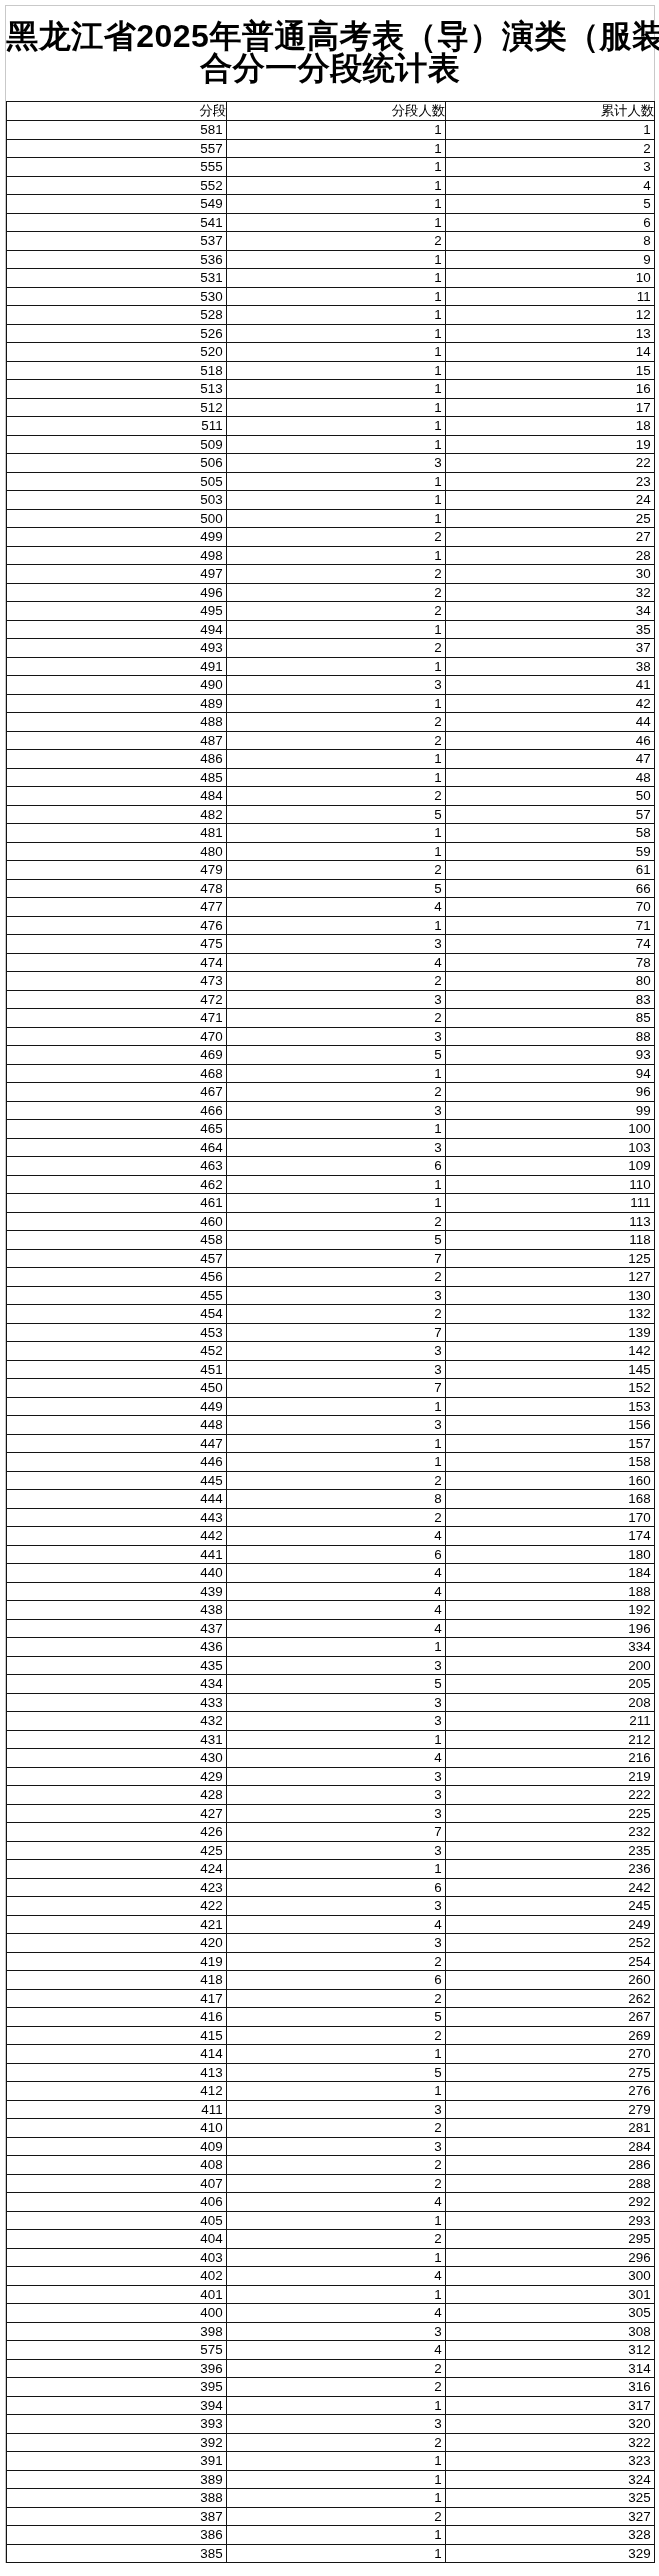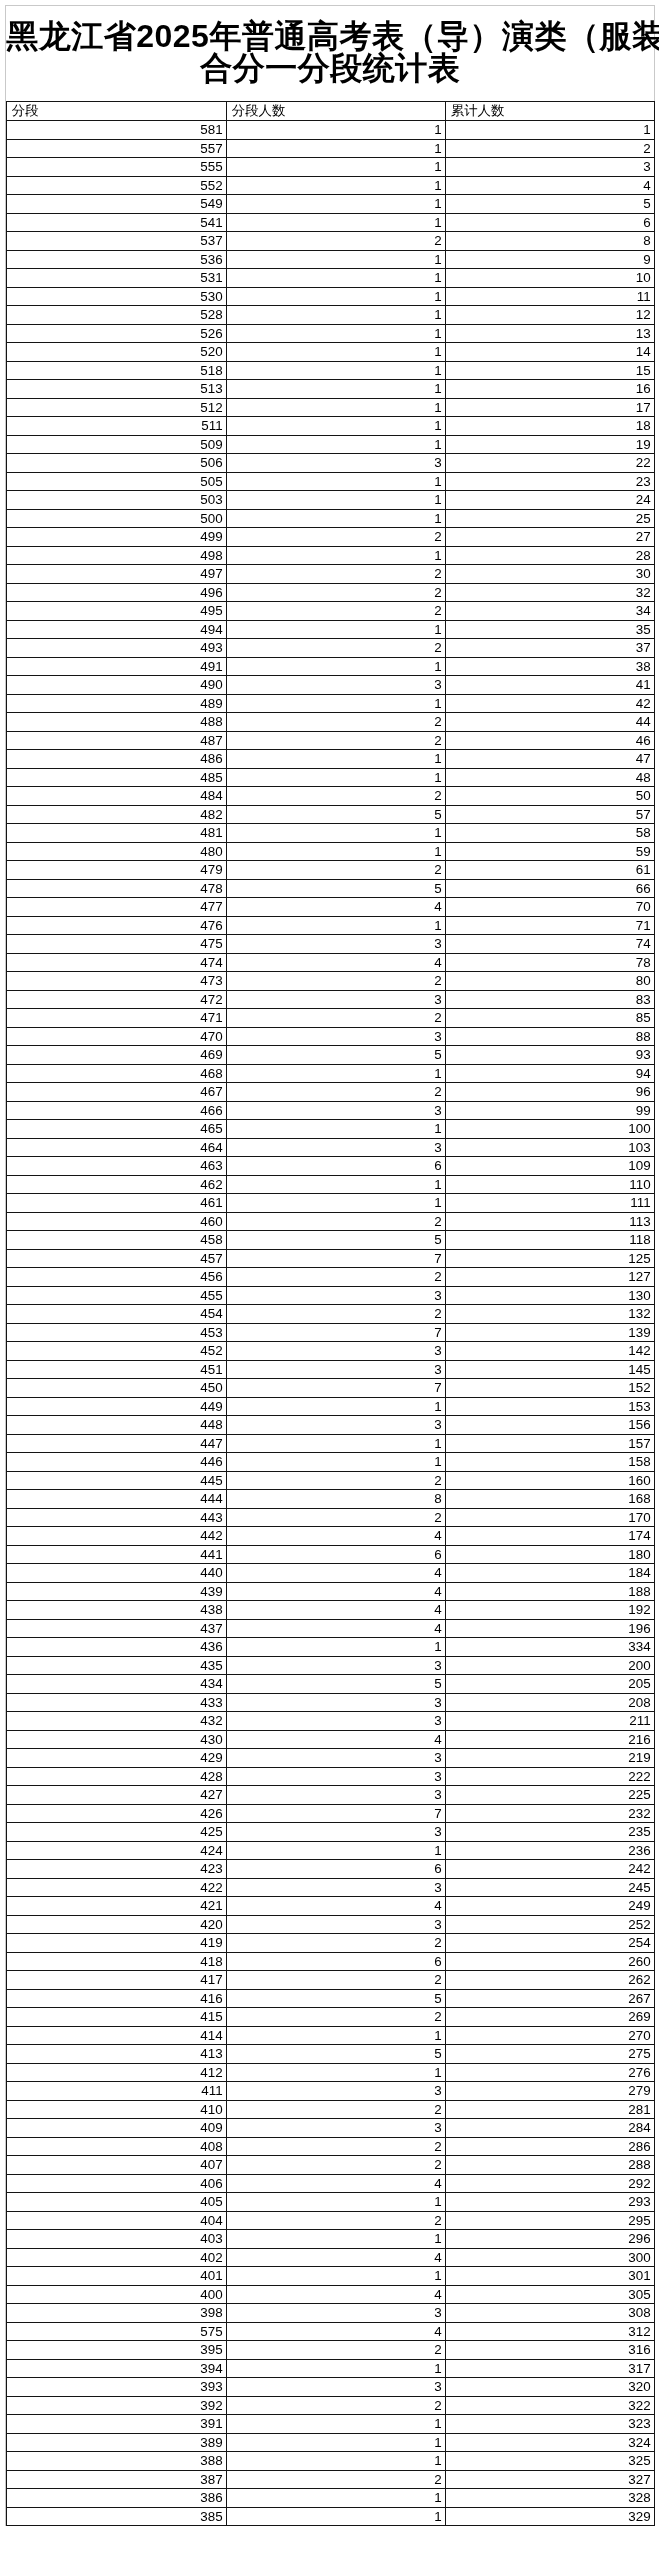--- a/index.html
+++ b/index.html
@@ -45,21 +45,21 @@
     border-top-width: 1.5px;
     border-bottom-width: 1.5px;
     height: 18.5px;
     box-sizing: border-box;
     font-size: 13.4px;
     overflow: hidden;
     white-space: nowrap;
   }
   .score-table th {
     font-weight: normal;
-    text-align: left;
+    text-align: right;
     padding: 0 0 0 4.6px;
     vertical-align: middle;
   }
   .score-table td {
     text-align: right;
     padding: 0 3.6px 0 0;
     vertical-align: middle;
   }
 </style>
 </head>
@@ -515,20 +515,25 @@
           <td>433</td>
           <td>3</td>
           <td>208</td>
         </tr>
         <tr>
           <td>432</td>
           <td>3</td>
           <td>211</td>
         </tr>
         <tr>
+          <td>431</td>
+          <td>1</td>
+          <td>212</td>
+        </tr>
+        <tr>
           <td>430</td>
           <td>4</td>
           <td>216</td>
         </tr>
         <tr>
           <td>429</td>
           <td>3</td>
           <td>219</td>
         </tr>
         <tr>
@@ -680,20 +685,25 @@
           <td>398</td>
           <td>3</td>
           <td>308</td>
         </tr>
         <tr>
           <td>575</td>
           <td>4</td>
           <td>312</td>
         </tr>
         <tr>
+          <td>396</td>
+          <td>2</td>
+          <td>314</td>
+        </tr>
+        <tr>
           <td>395</td>
           <td>2</td>
           <td>316</td>
         </tr>
         <tr>
           <td>394</td>
           <td>1</td>
           <td>317</td>
         </tr>
         <tr>

